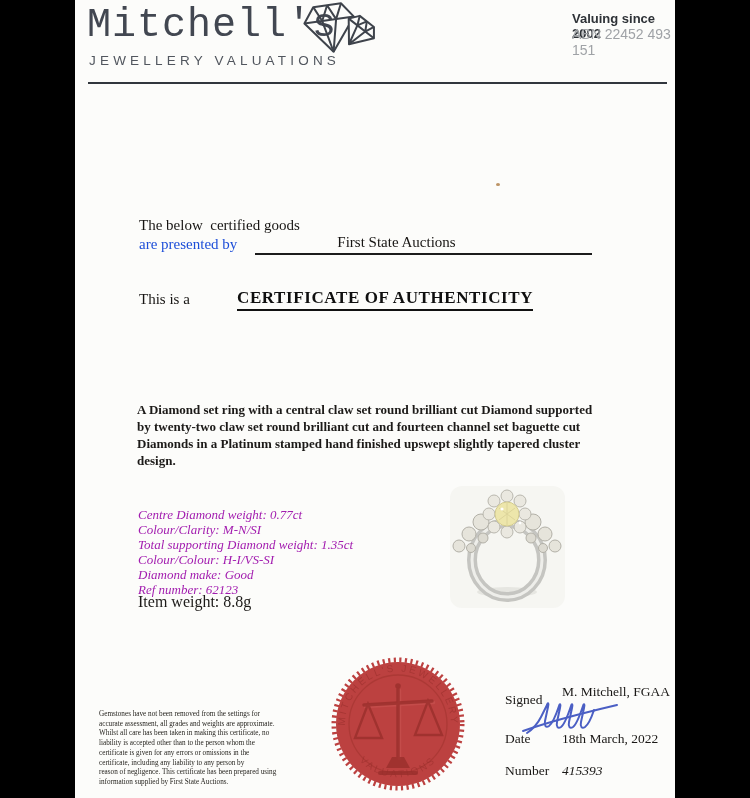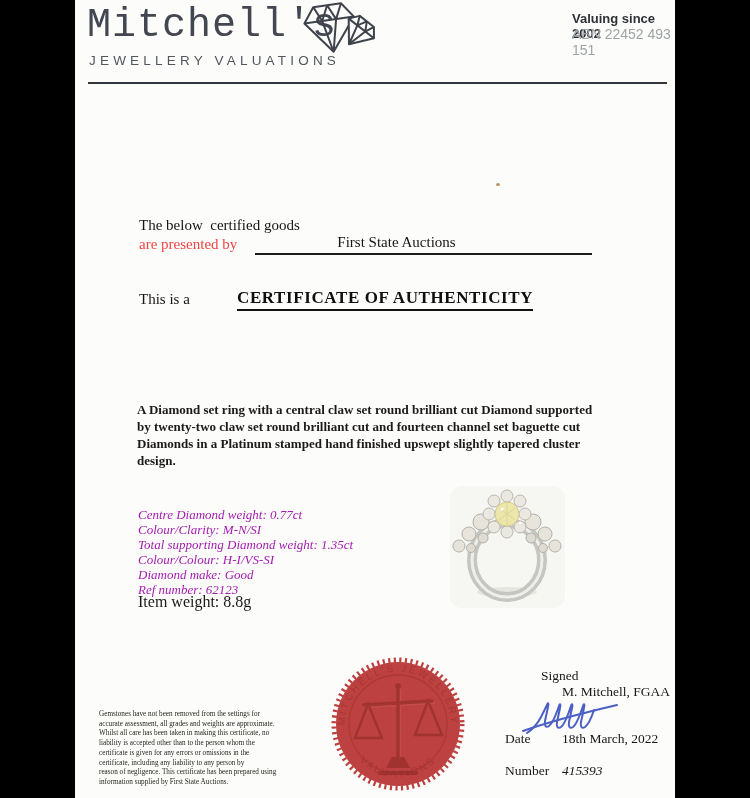--- a/index.html
+++ b/index.html
@@ -14,21 +14,21 @@
   #brandSub{left:14px;top:53px;font-family:"Liberation Sans",sans-serif;font-size:13.5px;
             letter-spacing:4.2px;color:#51565e;}
   #logoDiamonds{left:222px;top:0px;}
   #headerRule{left:13px;top:82px;width:579px;height:2px;background:#31363d;}
   #tagline{left:497px;top:11px;font-family:"Liberation Sans",sans-serif;font-size:13px;
            font-weight:700;color:#2e3237;}
   #abn{left:497px;top:26px;font-family:Liberation Sans, sans-serif;font-size:14px;color:#9fa2a6;}
 
   
   #presLine1{left:64px;top:217px;font-size:15px;color:#171513;white-space:pre;}
-  #presLine2{left:64px;top:236px;font-size:15px;color:#ef4444;}
+  #presLine2{left:64px;top:236px;font-size:15px;color:#1d4ed8;}
   #presUnderline{left:180px;top:234px;width:337px;font-size:15px;line-height:16px;color:#171513;
                  text-align:center;border-bottom:2px solid #1c1c1c;padding-bottom:3px;
                  padding-right:54px;box-sizing:border-box;}
 
   
   #introText{left:64px;top:291px;font-size:15px;color:#171513;}
   #certTitle{left:162px;top:288px;font-size:17px;font-weight:700;letter-spacing:.6px;color:#0f0f0f;
              border-bottom:2.5px solid #111;padding-bottom:1px;}
 
   
@@ -43,21 +43,21 @@
 
   
   #disclaimer{left:24px;top:710px;font-size:7.2px;line-height:9.7px;color:#26241f;}
   #disclaimer div{white-space:nowrap;}
 
   
   #sealWrap{left:250px;top:656px;}
 
   
   .sigLabel,.sigValue{font-size:13.5px;color:#1a1816;}
-  #signedLabel{left:430px;top:668px;margin-left:36px;}
+  #signedLabel{left:430px;top:692px;}
   #signedValue{left:487px;top:684px;}
   #signatureInk{left:446px;top:697px;}
   #dateLabel{left:430px;top:731px;}
   #dateValue{left:487px;top:731px;}
   #numberLabel{left:430px;top:763px;}
   #numberValue{left:487px;top:763px;font-style:italic;}
 
   #speck{left:421px;top:183px;width:4px;height:3px;background:#b08049;border-radius:50%;opacity:.85;}
 </style>
 </head>

